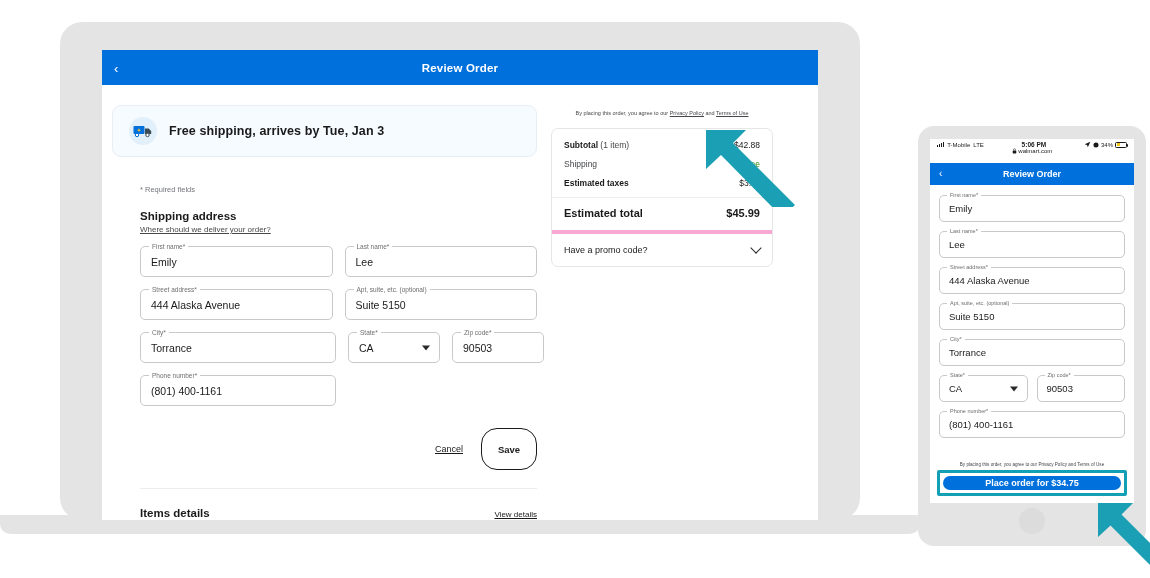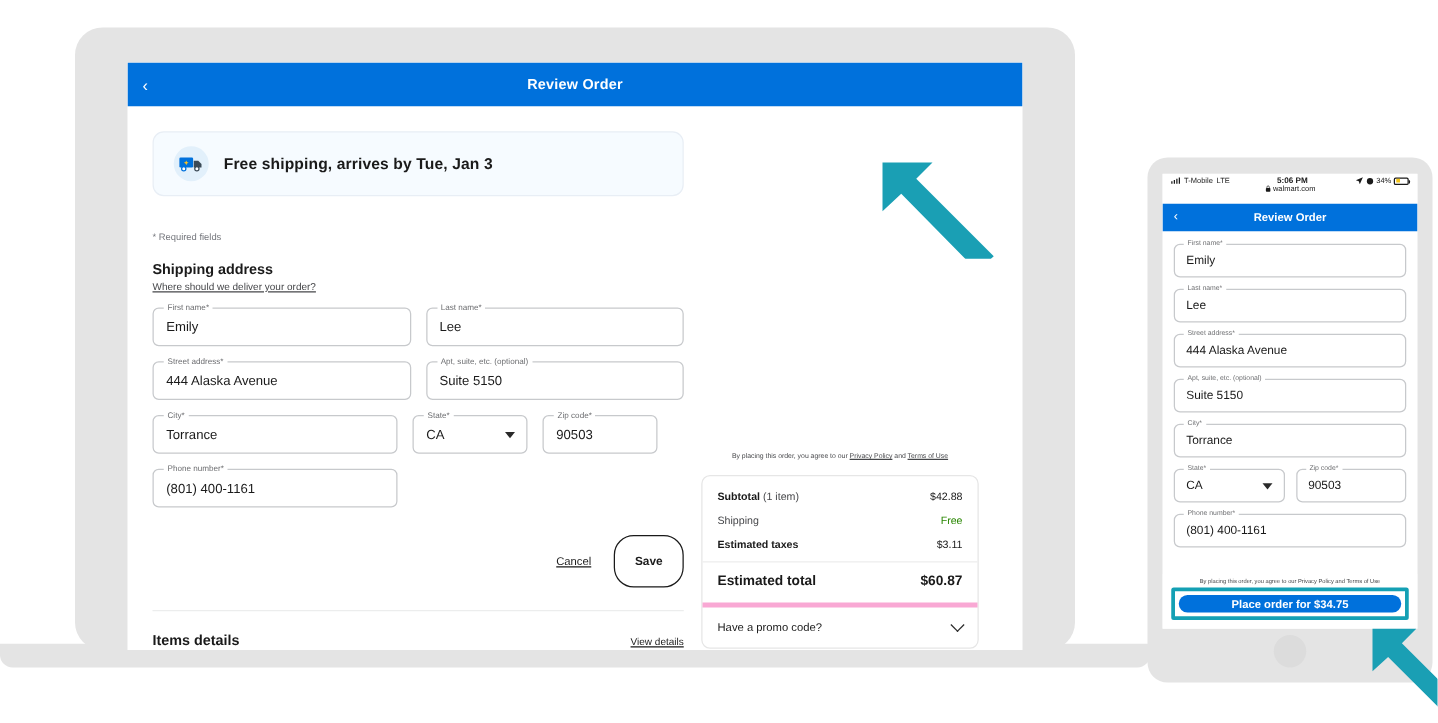--- a/index.html
+++ b/index.html
@@ -30,37 +30,37 @@
   .topbar {
     height: 35px; background: #0071dc; position: relative;
     display: flex; align-items: center; justify-content: center;
   }
   .topbar-title { color: #fff; font-size: 11.5px; font-weight: bold; letter-spacing: .2px; }
   .topbar-back {
     position: absolute; left: 12px; top: 50%; transform: translateY(-50%);
     color: #fff; font-size: 13px; line-height: 1;
   }
 
-  .desk-body { display: flex; padding: 20px 20px 0 20px; gap: 14px; align-items: flex-end; }
+  .desk-body { display: flex; padding: 20px 20px 0 10px; gap: 14px; }
   .desk-left { width: 425px; }
   .desk-right { width: 222px; }
 
   
   .ship-banner {
     background: #f6fbff; border: 1px solid #e8eef5; border-radius: 9px;
     height: 52px; display: flex; align-items: center; padding: 0 16px; gap: 12px;
   }
   .truck-circle {
     width: 28px; height: 28px; border-radius: 50%; background: #e2f0fb;
     display: flex; align-items: center; justify-content: center; flex: 0 0 28px;
   }
   .ship-text { font-size: 12.5px; font-weight: bold; color: #1a1a1a; letter-spacing: .1px; }
 
   
-  .form-wrap { margin-top: 28px; }
+  .form-wrap { margin-top: 28px; margin-left: 28px; }
   .req-note { font-size: 7.5px; color: #74767c; margin-bottom: 16px; }
   .sec-title { font-size: 11.5px; font-weight: bold; color: #1a1a1a; }
   .sec-sub { font-size: 8px; color: #46474a; margin-top: 3px; margin-bottom: 12px; text-decoration: underline; }
 
   .row { display: flex; gap: 12px; margin-bottom: 12px; }
   .field { position: relative; flex: 1; }
   .field.w-state { flex: 0 0 92px; }
   .field.w-zip { flex: 0 0 92px; }
   .field.w-half { flex: 0 0 196px; }
   .field-box {
@@ -313,21 +313,21 @@
               <span class="sum-label"><span class="muted">Shipping</span></span>
               <span class="sum-amt free">Free</span>
             </div>
             <div class="sum-row">
               <span class="sum-label"><b>Estimated taxes</b></span>
               <span class="sum-amt">$3.11</span>
             </div>
           </div>
           <div class="sum-total">
             <span class="sum-total-l">Estimated total</span>
-            <span class="sum-total-r">$60.87</span>
+            <span class="sum-total-r">$45.99</span>
           </div>
           <div class="promo">
             <span class="promo-l">Have a promo code?</span>
             <span class="chev"></span>
           </div>
         </div>
       </div>
     </div>
   </div>
 

